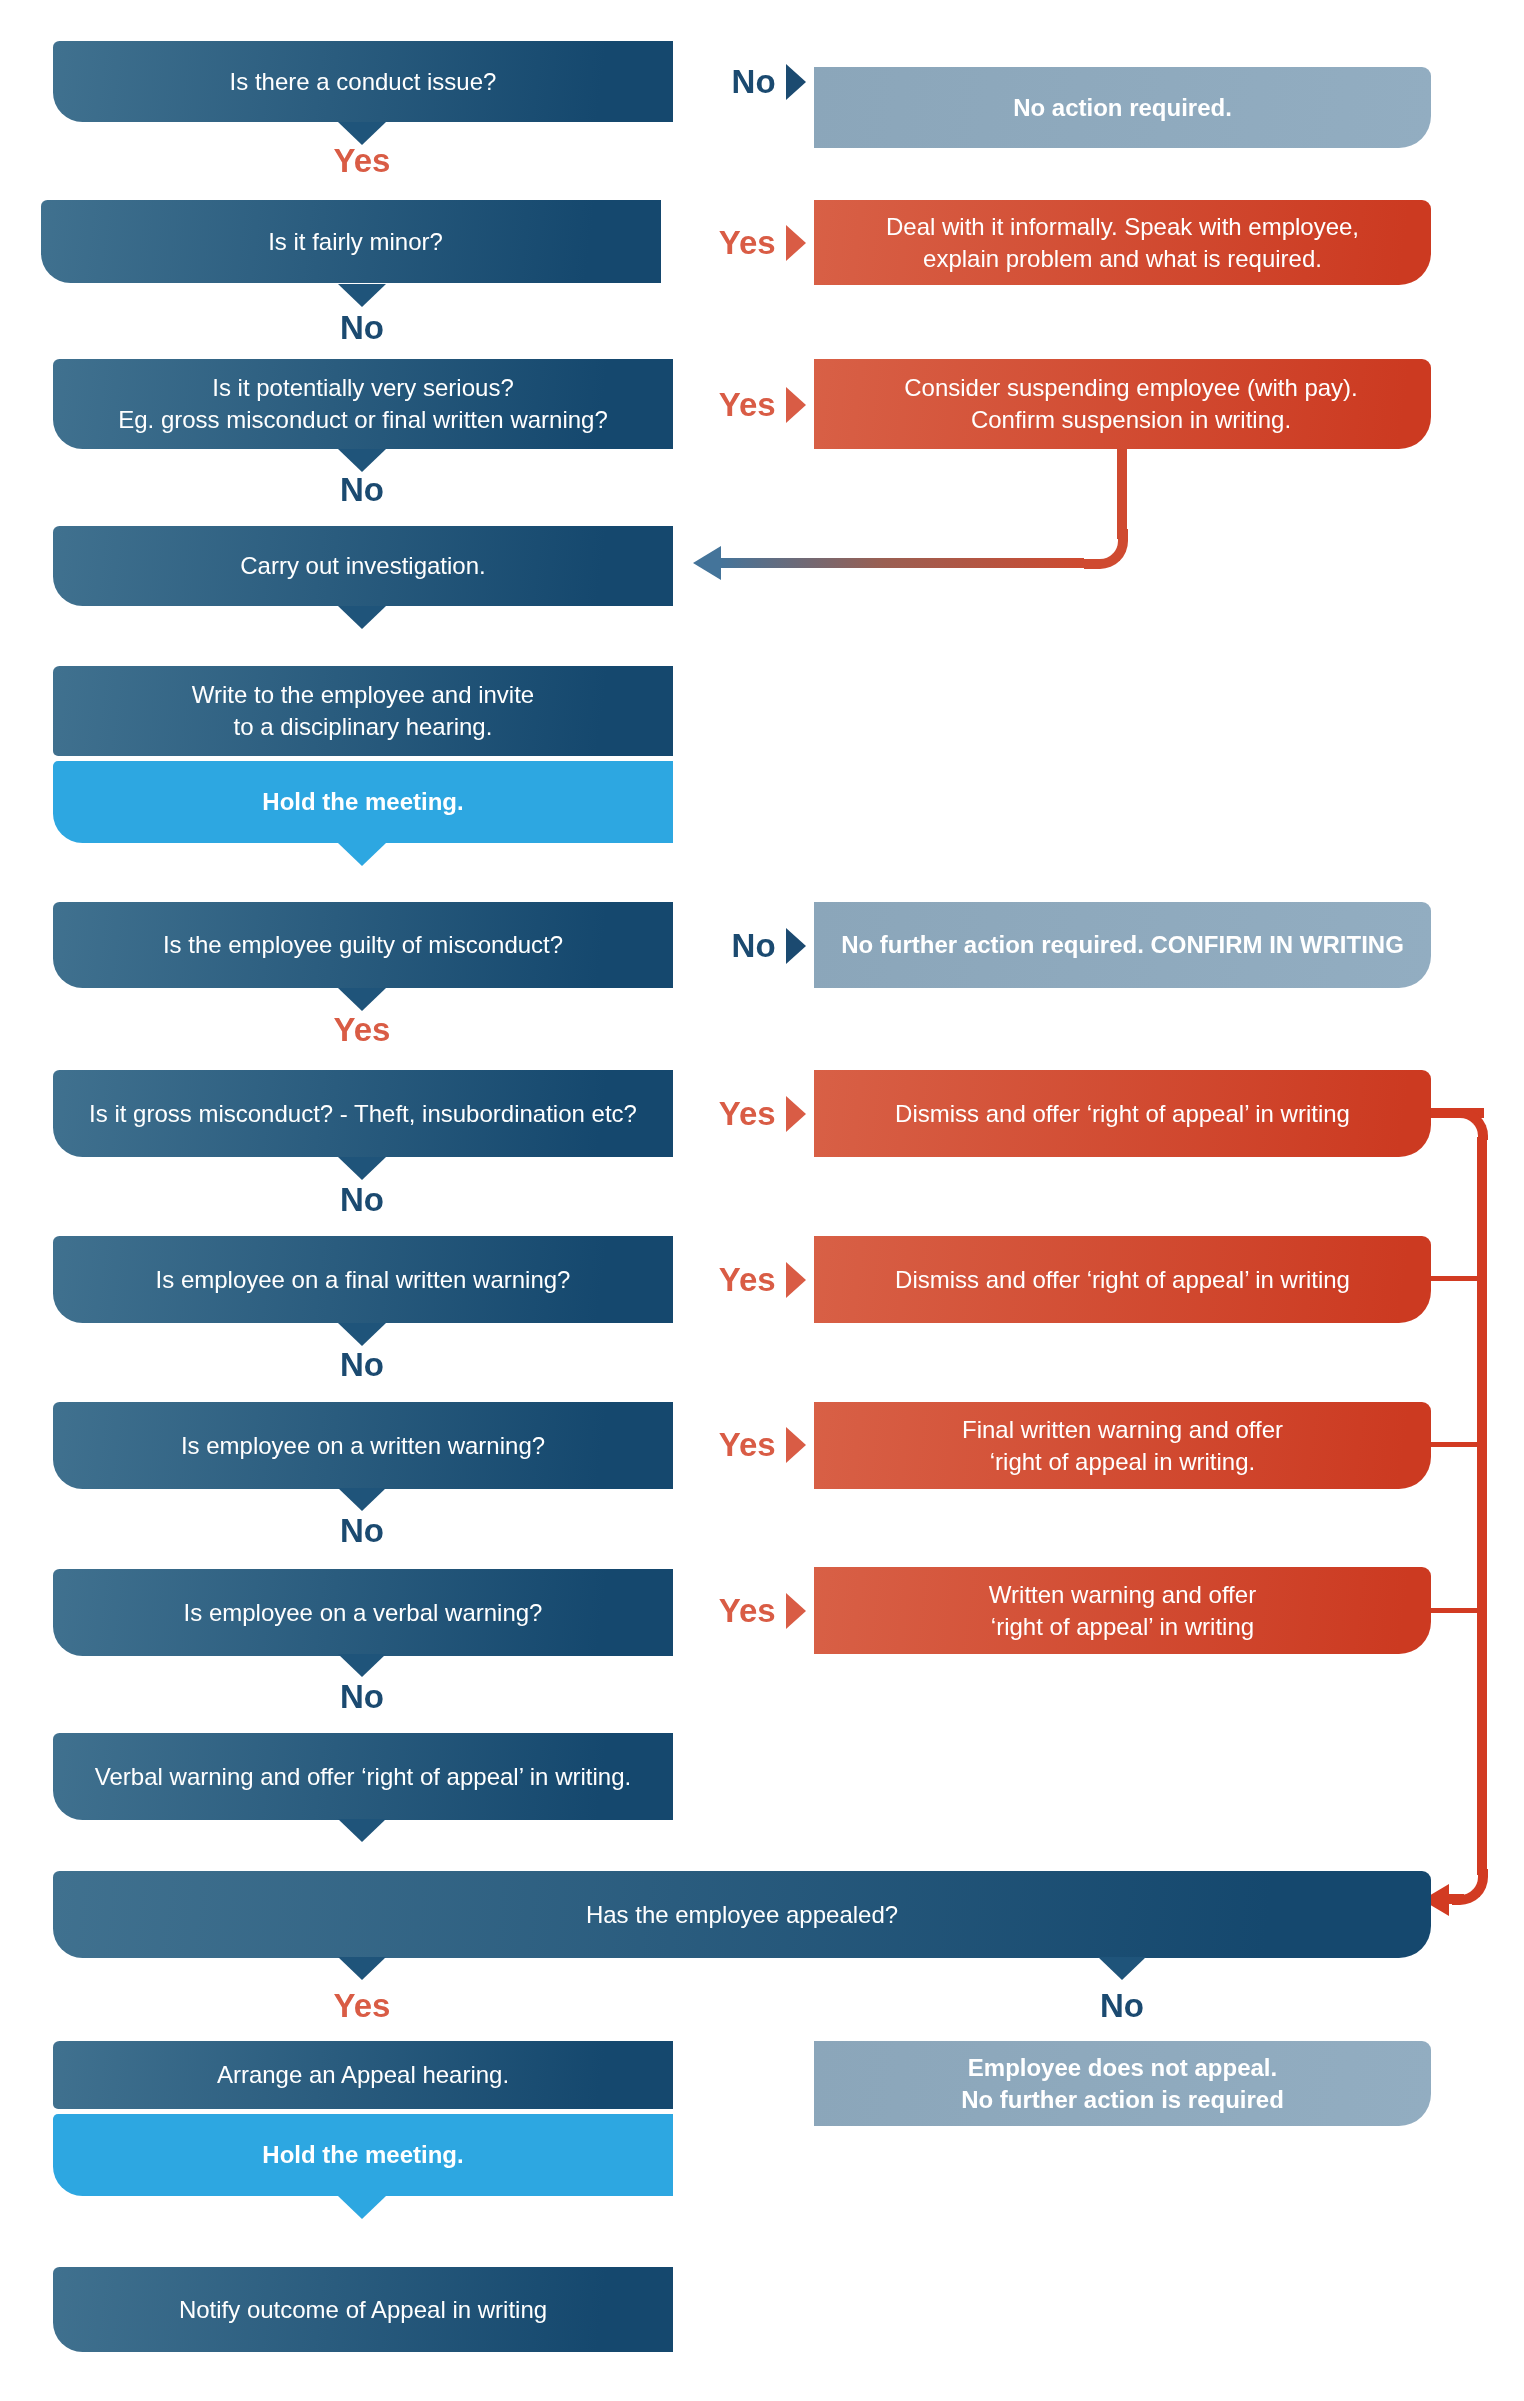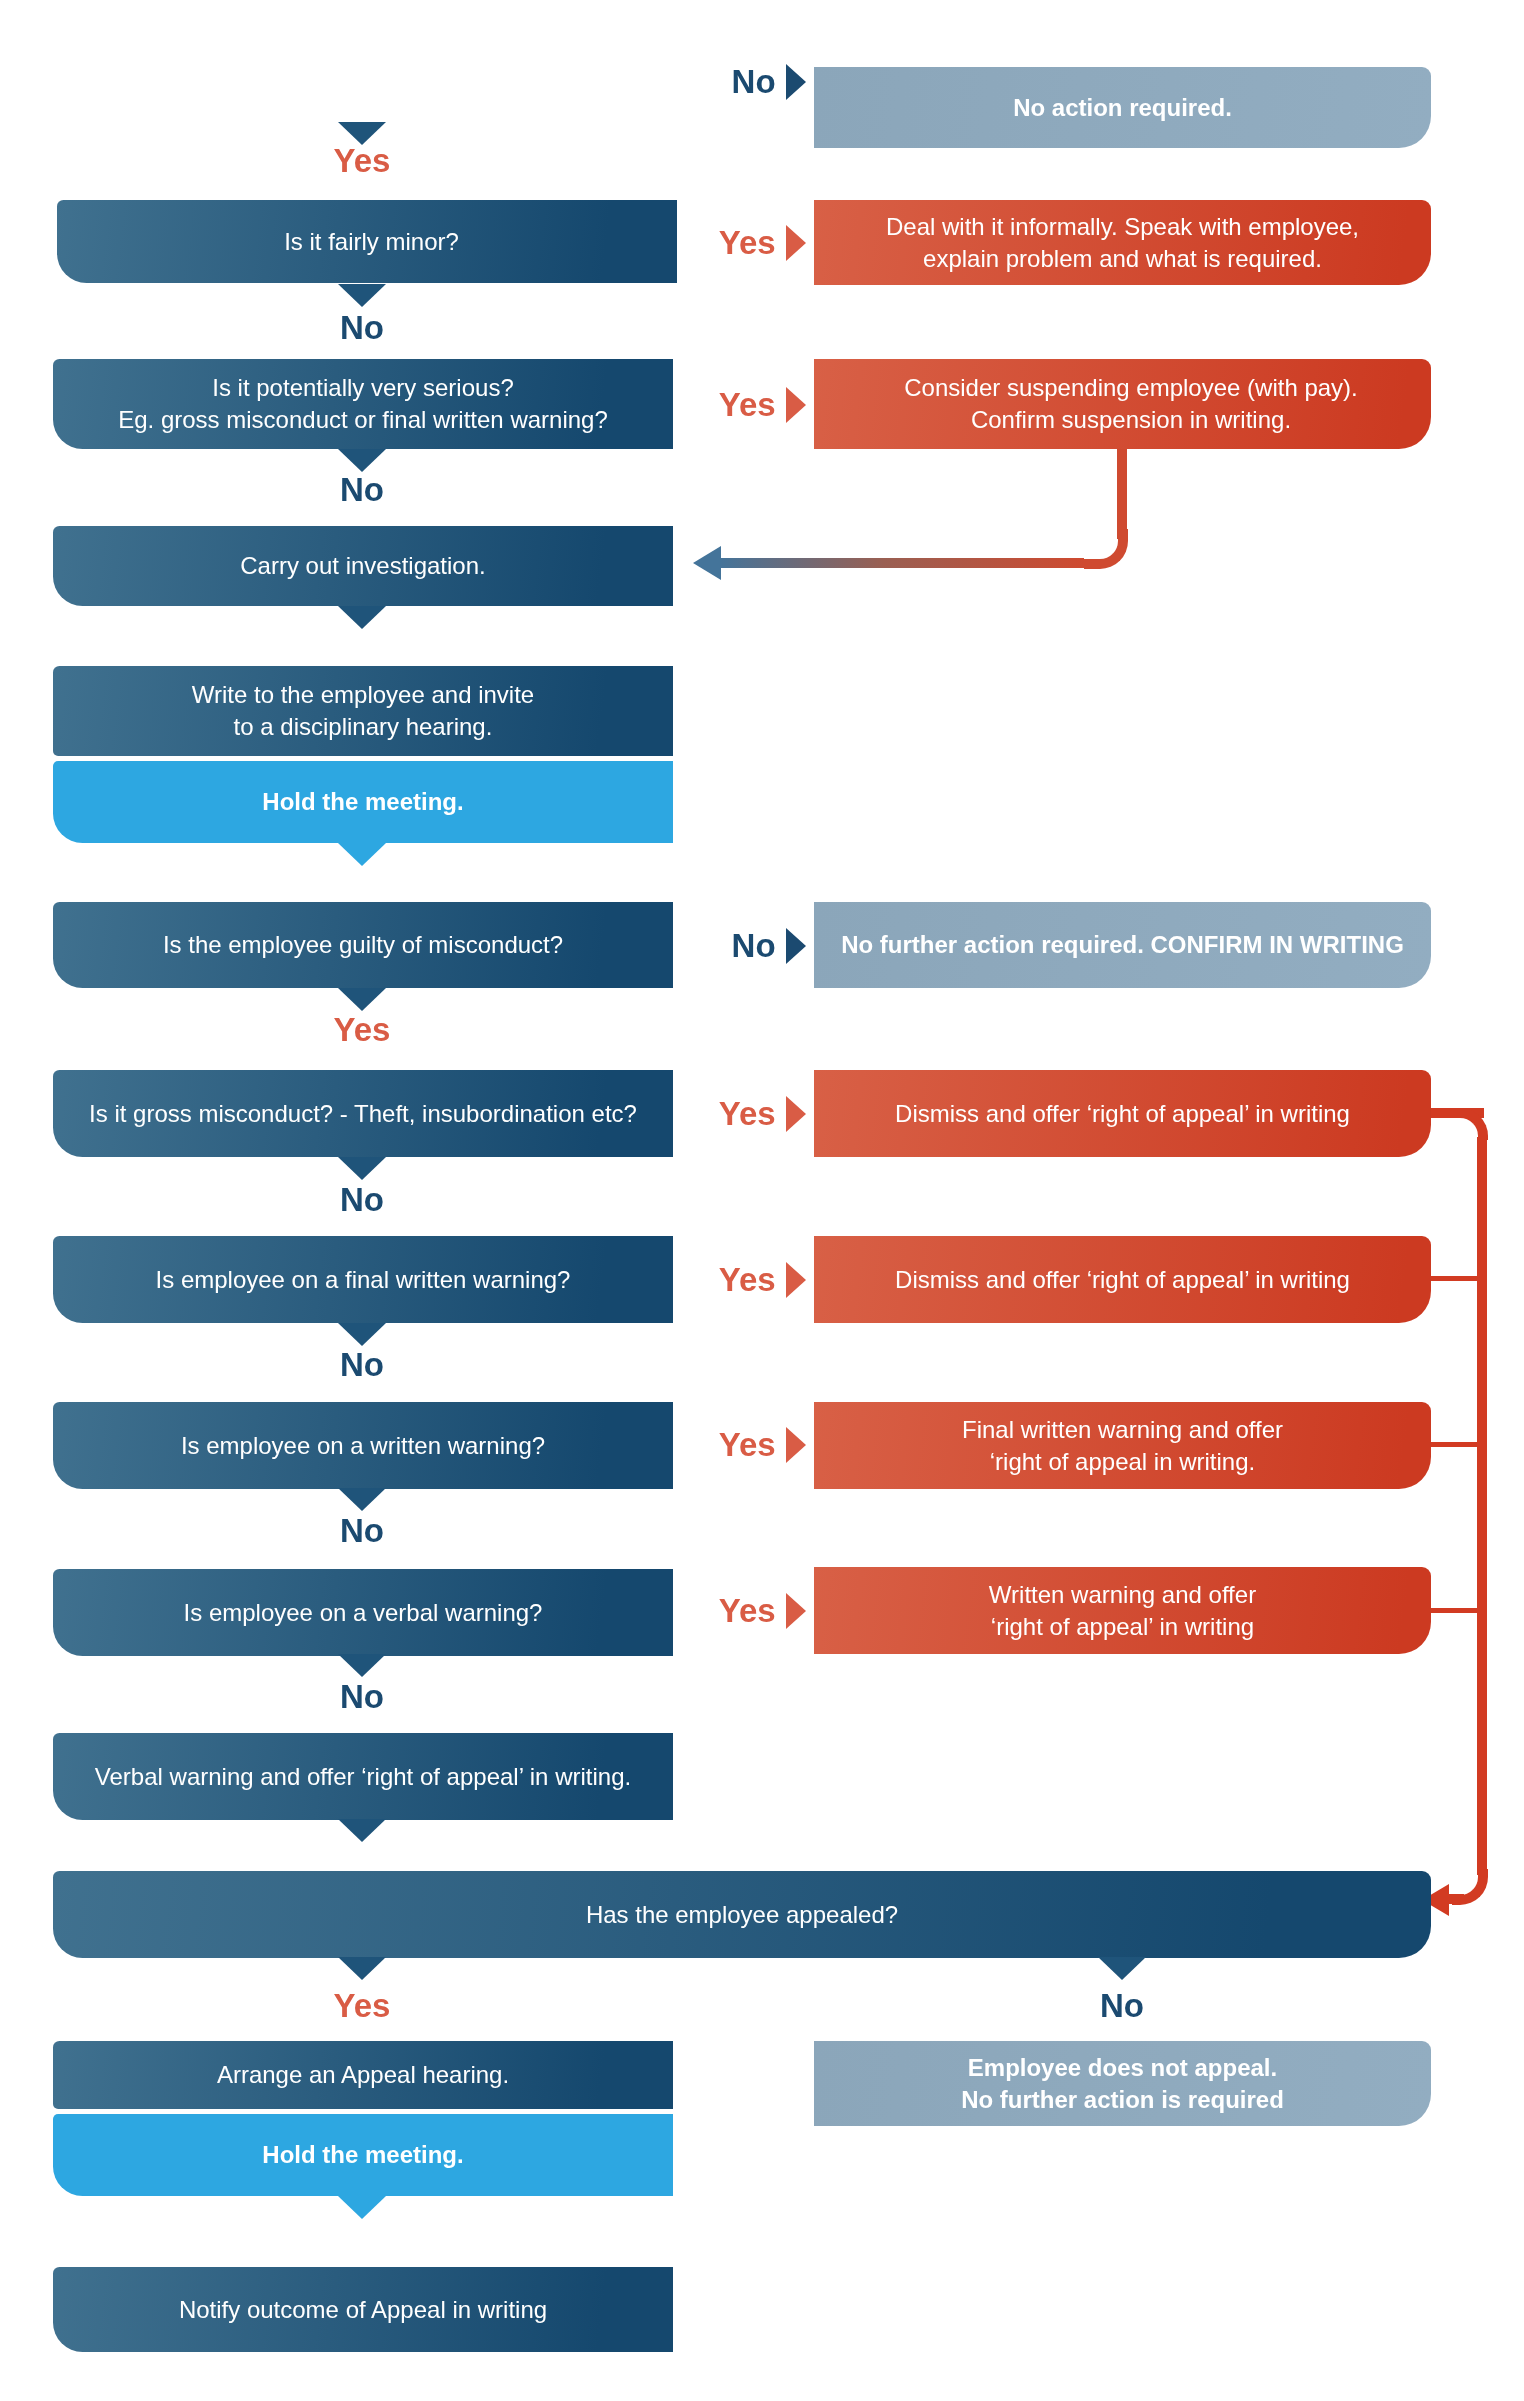--- a/index.html
+++ b/index.html
@@ -67,29 +67,30 @@
     position:absolute; height:10.3px;
     background:linear-gradient(to right,var(--steel-blue) 0%, #9a5f52 45%, var(--elbow-red) 100%);
   }
   .warm-line { position:absolute; background:var(--elbow-red); }
 </style>
 </head>
 <body>
 
 <div id="canvas">
 
+  <div class="box navy" style="left:53px; top:41px; width:620px; height:81px;">Is there a conduct issue?</div>
   <div class="side-label navy-l" style="left:675px; top:62px; width:136px; height:39px;">
     <span>No</span>
     <span class="tri"></span>
   </div>
   <div class="box gray" style="left:814px; top:41px; width:617px; height:81px;margin-top:26px;">No action required.</div>
   <div class="tail" style="left:338px; top:122px;"></div>
   <div class="mid-label red-l" style="left:298px; top:142px;">Yes</div>
 
-  <div class="box navy" style="left:57px; top:200px; width:620px; height:83px;padding-left:28px;">Is it fairly minor?</div>
+  <div class="box navy" style="left:41px; top:200px; width:620px; height:83px;padding-left:28px;">Is it fairly minor?</div>
   <div class="side-label red-l" style="left:675px; top:223px; width:136px; height:39px;">
     <span>Yes</span>
     <span class="tri"></span>
   </div>
   <div class="box red" style="left:814px; top:200px; width:617px; height:85px;">Deal with it informally.  Speak with employee,
 explain problem and what is required.</div>
   <div class="tail" style="left:338px; top:284px;"></div>
   <div class="mid-label navy-l" style="left:298px; top:309px;">No</div>
 
   <div class="box navy" style="left:53px; top:359px; width:620px; height:90px;">Is it potentially very serious?

